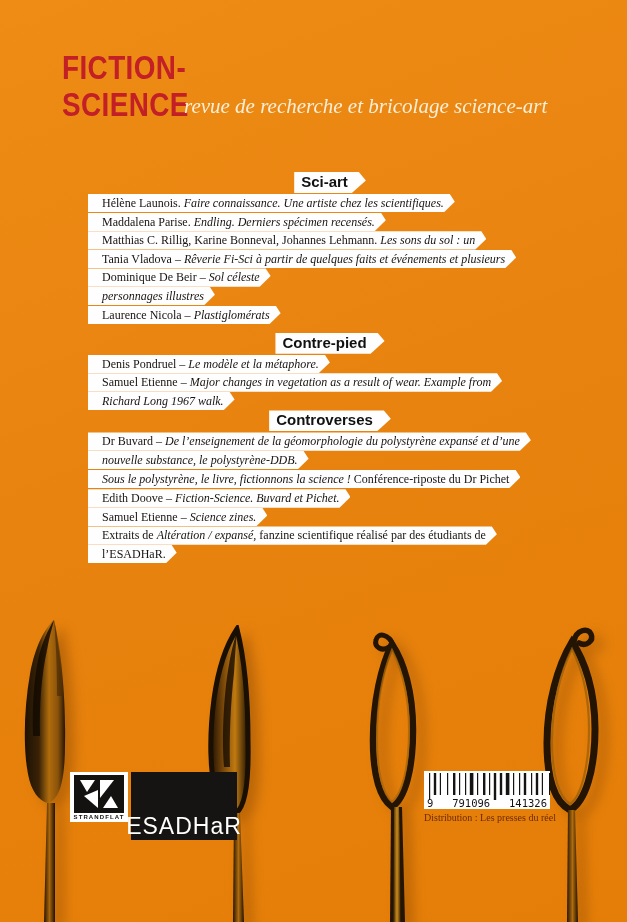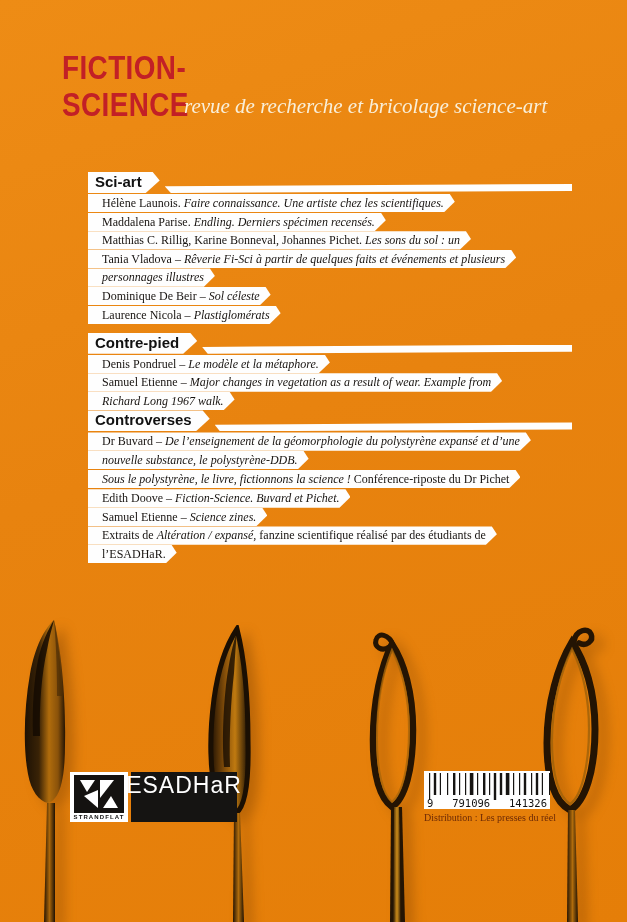--- a/index.html
+++ b/index.html
@@ -29,21 +29,21 @@
     font-size:21px;
     color:#f9efd9;
     white-space:nowrap;
   }
 
   
   .toc{position:absolute;left:88px;top:172px;width:484px;z-index:5;}
   .section{margin:0;}
   .section + .section{margin-top:9.5px;}
   .section.gap-lg{margin-top:1px;}
-  .header-row{display:flex;align-items:flex-end;height:21px;}
+  .header-row{display:flex;align-items:center;height:21px;flex-direction:column;}
   .header-strip{
     display:inline-block;
     background:#fefefe;
     font-family:"Liberation Sans", sans-serif;
     font-weight:bold;font-size:15px;line-height:20px;
     color:#111;
     padding:0 18px 1px 7px;
     clip-path:polygon(0 0,calc(100% - 7px) 0,100% 40%,calc(100% - 14px) 100%,0 100%);
     white-space:nowrap;
   }
@@ -70,22 +70,22 @@
     width:58px;height:50px;background:#fff;
     display:flex;flex-direction:column;align-items:center;
     padding-top:3px;box-sizing:border-box;
   }
   .strandflat-text{
     font-family:"Liberation Sans", sans-serif;
     font-weight:bold;font-size:6px;letter-spacing:1.1px;
     color:#111;margin-top:1px;white-space:nowrap;
   }
   .esadhar{
-    width:106px;height:50px;background:#151412;margin-left:3px;
-    display:flex;align-items:flex-start;justify-content:center;
+    width:106px;height:68px;background:#151412;margin-left:3px;
+    display:flex;align-items:flex-end;justify-content:center;
   }
   .esadhar-text{
     font-family:"Liberation Sans", sans-serif;
     font-size:23px;color:#fff;letter-spacing:1px;
   }
 
   
   .barcode-block{position:absolute;left:424px;top:771px;z-index:4;}
   .barcode-box{
     width:126px;height:38px;background:#fff;
@@ -191,24 +191,24 @@
   </svg>
 
   <div class="toc" id="toc">
       <div class="section">
         <div class="header-row">
           <span class="header-strip">Sci-art</span>
           <span class="header-bar mid"></span>
         </div>
         <div class="line"><span class="strip"><span>Hélène Launois. </span><i>Faire connaissance. Une artiste chez les scientifiques.</i></span></div>
         <div class="line"><span class="strip"><span>Maddalena Parise. </span><i>Endling. Derniers spécimen recensés.</i></span></div>
-        <div class="line"><span class="strip"><span>Matthias C. Rillig, Karine Bonneval, Johannes Pichet. </span><i>Les sons du sol : un</i></span></div>
+        <div class="line"><span class="strip"><span>Matthias C. Rillig, Karine Bonneval, Johannes Lehmann. </span><i>Les sons du sol : un</i></span></div>
         <div class="line"><span class="strip"><span>Tania Vladova – </span><i>Rêverie Fi-Sci à partir de quelques faits et événements et plusieurs</i></span></div>
+        <div class="line"><span class="strip"><span>Dominique De Beir – </span><i>Sol céleste</i></span></div>
         <div class="line"><span class="strip"><i>personnages illustres</i></span></div>
-        <div class="line"><span class="strip"><span>Dominique De Beir – </span><i>Sol céleste</i></span></div>
         <div class="line"><span class="strip"><span>Laurence Nicola – </span><i>Plastiglomérats</i></span></div>
       </div>
       <div class="section">
         <div class="header-row">
           <span class="header-strip">Contre-pied</span>
           <span class="header-bar top"></span>
         </div>
         <div class="line"><span class="strip"><span>Denis Pondruel – </span><i>Le modèle et la métaphore.</i></span></div>
         <div class="line"><span class="strip"><span>Samuel Etienne – </span><i>Major changes in vegetation as a result of wear. Example from</i></span></div>
         <div class="line"><span class="strip"><i>Richard Long 1967 walk.</i></span></div>

